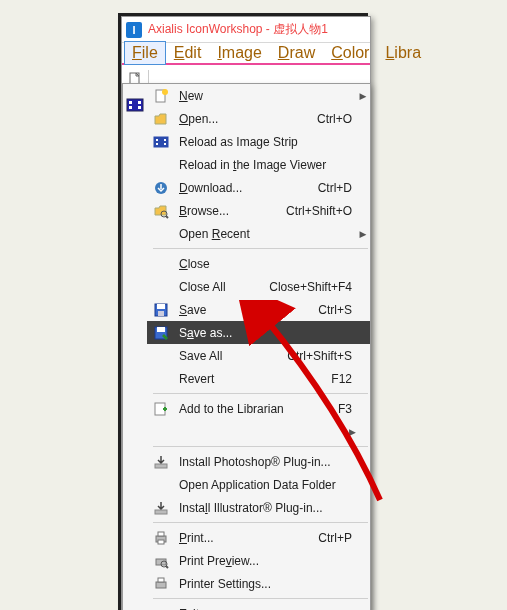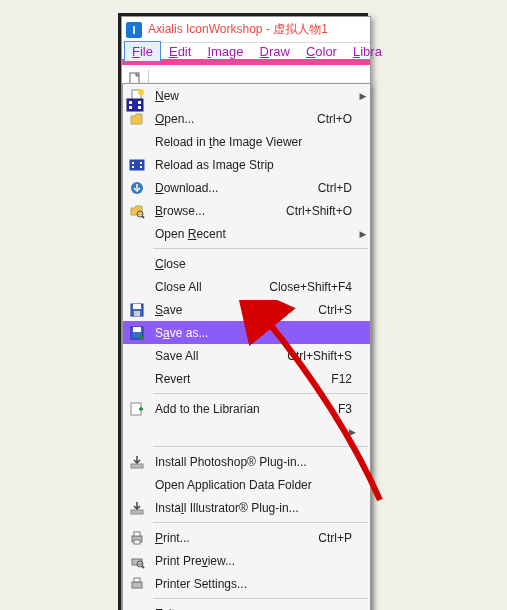--- a/index.html
+++ b/index.html
@@ -41,24 +41,24 @@
     align-items: center;
     justify-content: center;
     border-radius: 2px;
   }
   .title-text { font-size: 12px; color: #ef4444; white-space: nowrap; }
   .menu-bar {
     height: 22px;
     display: flex;
     align-items: center;
     padding: 0 2px;
-    font-size: 13px;
-    color: #a21caf;
+    font-size: 16px;
+    color: #a16207;
     gap: 0;
-    border-bottom: 6px solid #ec4899;
+    border-bottom: 2px solid #ec4899;
   }
   .menu-item {
     padding: 2px 7px;
     border: 1px solid transparent;
   }
   .menu-item.open {
     background: #e8f0ff;
     border: 1px solid #4a90d9;
   }
   .toolbar {
@@ -100,23 +100,24 @@
     box-shadow: 2px 3px 6px rgba(0,0,0,.25);
   }
   .dd-row {
     display: grid;
     grid-template-columns: 28px 1fr auto 14px;
     align-items: center;
     height: 23px;
     padding: 0;
     font-size: 12px;
     color: #222;
+    margin-left: 24px;
   }
   .dd-row.hl {
-    background: #8b5cf6;
+    background: #404040;
     color: #fff;
   }
   .dd-icon {
     display: flex;
     align-items: center;
     justify-content: center;
   }
   .dd-label { padding-left: 4px; white-space: nowrap; }
   .dd-short { padding-right: 4px; white-space: nowrap; }
   .dd-arrow { text-align: center; font-size: 9px; color: #555; }
@@ -183,36 +184,36 @@
         <span class="dd-icon">
           <svg width="16" height="16">
             <path d="M2 5 L6 5 L7 3 L13 3 L13 13 L2 13 Z" fill="#f4c24b" stroke="#aa7"></path>
           </svg>
         </span>
         <span class="dd-label"><span class="u">O</span>pen...</span>
         <span class="dd-short">Ctrl+O</span>
         <span class="dd-arrow"></span>
       </div>
       <div class="dd-row">
-        <span class="dd-icon"></span>
-        <span class="dd-label">Reload in <span class="u">t</span>he Image Viewer</span>
-        <span class="dd-short"></span>
-        <span class="dd-arrow"></span>
-      </div>
-      <div class="dd-row">
         <span class="dd-icon">
           <svg width="16" height="14">
             <rect x="1" y="2" width="14" height="10" fill="#2a4aad" stroke="#2a4aad"></rect>
             <rect x="3" y="4" width="2" height="2" fill="#fff"></rect>
             <rect x="3" y="8" width="2" height="2" fill="#fff"></rect>
             <rect x="11" y="4" width="2" height="2" fill="#fff"></rect>
             <rect x="11" y="8" width="2" height="2" fill="#fff"></rect>
           </svg>
         </span>
         <span class="dd-label">Reload as Image Strip</span>
+        <span class="dd-short"></span>
+        <span class="dd-arrow"></span>
+      </div>
+      <div class="dd-row">
+        <span class="dd-icon"></span>
+        <span class="dd-label">Reload in <span class="u">t</span>he Image Viewer</span>
         <span class="dd-short"></span>
         <span class="dd-arrow"></span>
       </div>
       <div class="dd-row">
         <span class="dd-icon">
           <svg width="16" height="16">
             <circle cx="8" cy="8" r="6" fill="#3a7abd"></circle>
             <path d="M8 4 L8 9 M5 8 L8 11 L11 8" stroke="#fff" fill="none" stroke-width="1.5"></path>
           </svg>
         </span>

